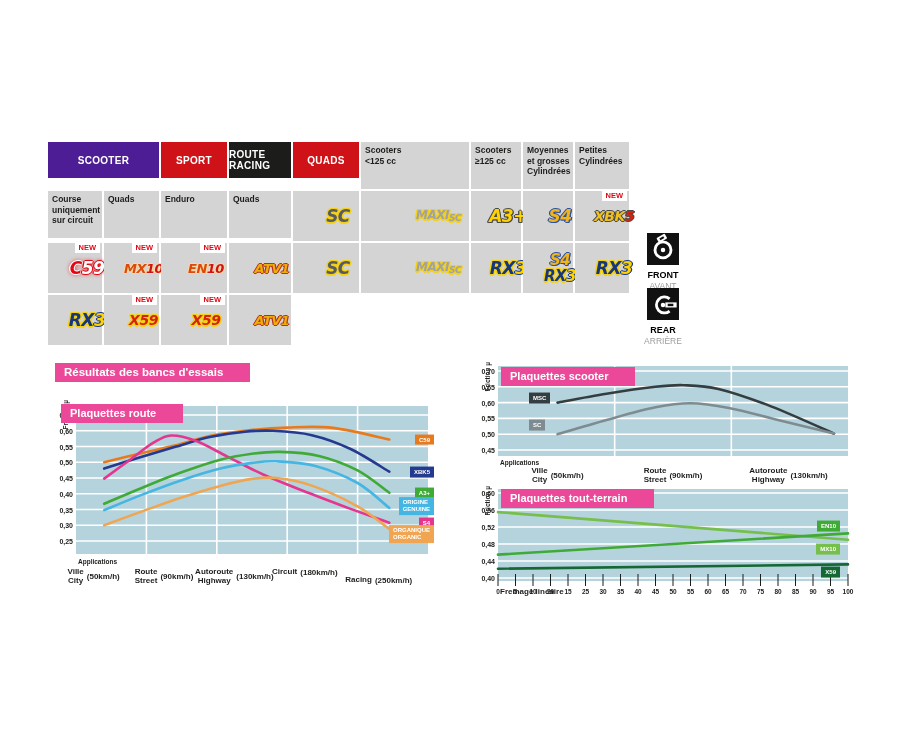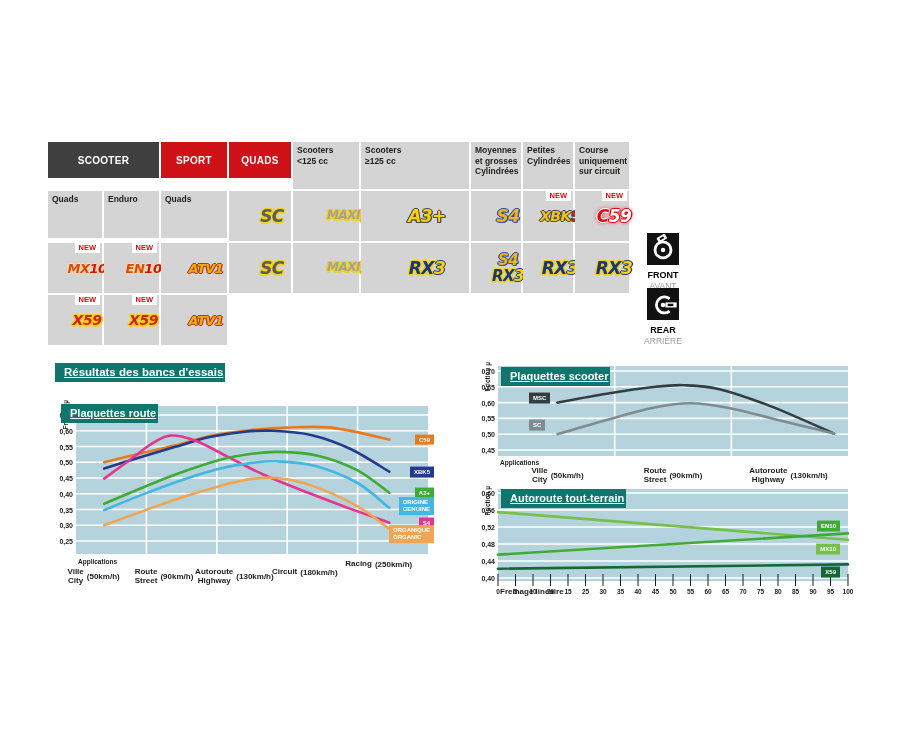--- a/index.html
+++ b/index.html
@@ -39,22 +39,22 @@
   .x59{color:#d6230f;font-size:14px;}
   .stack .badge{font-size:15px;}
   .stack{display:flex;flex-direction:column;align-items:center;gap:1px;}
 
   
   .wheelblock{position:absolute;left:641px;width:44px;text-align:center;}
   .wheelblock .lab{font-weight:bold;font-size:9px;color:#000;margin-top:1px;}
   .wheelblock .sublab{font-size:8.5px;color:#9d9d9c;margin-top:1px;}
 
   
-  .darkbox{position:absolute;background:#0f766e;color:#fff;font-weight:bold;
-           padding:3px 2px 4px 9px;white-space:nowrap;text-decoration:underline;}
+  .darkbox{position:absolute;background:#ec4899;color:#fff;font-weight:bold;
+           padding:3px 27px 4px 9px;white-space:nowrap;}
   #section-title{left:55px;top:363px;font-size:11.5px;}
   .chart{position:absolute;}
   .chart svg{position:absolute;left:0;top:0;}
   .chart .title{font-size:11px;z-index:5;}
   .ylab{position:absolute;writing-mode:vertical-rl;transform:rotate(180deg);
         font-size:6.5px;font-weight:bold;color:#1d1d1b;}
   .ytick{position:absolute;font-size:7px;font-weight:bold;transform:translateY(-50%);
          text-align:right;}
   .apps{position:absolute;font-size:6.5px;font-weight:bold;}
   .xl{position:absolute;transform:translateX(-50%);display:flex;gap:3px;
@@ -65,22 +65,23 @@
         font-size:6px;line-height:1.15;padding:2px 4px;text-align:left;white-space:nowrap;z-index:4;}
   .xt{position:absolute;transform:translateX(-50%);font-size:6.5px;font-weight:bold;}
   .xaxis-name{position:absolute;font-size:8px;font-weight:bold;}
 </style>
 </head>
 <body>
 
 <div id="canvas">
 
   <div id="cat-table">
-      <div class="ghead" style="background: #404040; grid-column: span 2;">SCOOTER</div>
+      <div class="ghead" style="background: #4c1d95; grid-column: span 2;">SCOOTER</div>
       <div class="ghead" style="background: rgb(207, 18, 23); grid-column: span 1;">SPORT</div>
+      <div class="ghead" style="background: rgb(28, 28, 26); grid-column: span 1;">ROUTE RACING</div>
       <div class="ghead" style="background: rgb(207, 18, 23); grid-column: span 1;">QUADS</div>
       <div class="sub">Scooters
 &lt;125 cc</div>
       <div class="sub">Scooters
 ≥125 cc</div>
       <div class="sub">Moyennes
 et grosses
 Cylindrées</div>
       <div class="sub">Petites
 Cylindrées</div>
@@ -238,21 +239,21 @@
           <span class="en">Highway</span>
         </div>
         <span class="speed">(130km/h)</span>
       </div>
       <div class="xl" style="left: 244.8px; top: 172px;">
         <div class="stack2">
           <span>Circuit</span>
         </div>
         <span class="speed">(180km/h)</span>
       </div>
-      <div class="xl" style="left: 318.72px; top: 164px;">
+      <div class="xl" style="left: 318.72px; top: 180px;">
         <div class="stack2">
           <span>Racing</span>
         </div>
         <span class="speed">(250km/h)</span>
       </div>
       <div class="chip" style="background: rgb(232, 122, 30); top: 43.57px; right: 4px;"><span>C59</span></div>
       <div class="chip" style="background: rgb(35, 58, 143); top: 75.7px; right: 4px;"><span>XBK5</span></div>
       <div class="chip" style="background: rgb(63, 170, 53); top: 96.805px; right: 4px;"><span>A3+</span></div>
       <div class="chip" style="background: rgb(69, 181, 226); top: 109.72px; right: 4px;"><span>ORIGINE</span><br><span>GENUINE</span></div>
       <div class="chip" style="background: rgb(229, 54, 143); top: 126.73px; right: 4px;"><span>S4</span></div>
@@ -334,21 +335,21 @@
         <line x1="288.5" y1="92" x2="288.5" y2="104" stroke="#1d1d1b" stroke-width="1"></line>
         <line x1="306" y1="92" x2="306" y2="104" stroke="#1d1d1b" stroke-width="1"></line>
         <line x1="323.5" y1="92" x2="323.5" y2="104" stroke="#1d1d1b" stroke-width="1"></line>
         <line x1="341" y1="92" x2="341" y2="104" stroke="#1d1d1b" stroke-width="1"></line>
         <line x1="358.5" y1="92" x2="358.5" y2="104" stroke="#1d1d1b" stroke-width="1"></line>
         <line x1="376" y1="92" x2="376" y2="104" stroke="#1d1d1b" stroke-width="1"></line>
         <path d="M26.0 30.1 L376.0 57.8" fill="none" stroke="#76bf4b" stroke-width="2.6" stroke-linecap="round"></path>
         <path d="M26.0 72.6 L376.0 51.4" fill="none" stroke="#3faa35" stroke-width="2.6" stroke-linecap="round"></path>
         <path d="M26.0 86.7 L376.0 82.4" fill="none" stroke="#156734" stroke-width="2.6" stroke-linecap="round"></path>
       </svg>
-    <div class="darkbox title" style="left:29px;top:7px">Autoroute tout-terrain</div>
+    <div class="darkbox title" style="left:29px;top:7px">Plaquettes tout-terrain</div>
     <div class="ylab" style="left:12px;top:4px">Friction µ</div>
   <div class="ytick" style="top: 11px; right: 369px;">0,60</div>
       <div class="ytick" style="top: 28px; right: 369px;">0,56</div>
       <div class="ytick" style="top: 45px; right: 369px;">0,52</div>
       <div class="ytick" style="top: 62px; right: 369px;">0,48</div>
       <div class="ytick" style="top: 79px; right: 369px;">0,44</div>
       <div class="ytick" style="top: 96px; right: 369px;">0,40</div>
       <div class="xt" style="left: 26px; top: 106px;">0</div>
       <div class="xt" style="left: 43.5px; top: 106px;">5</div>
       <div class="xt" style="left: 61px; top: 106px;">10</div>

